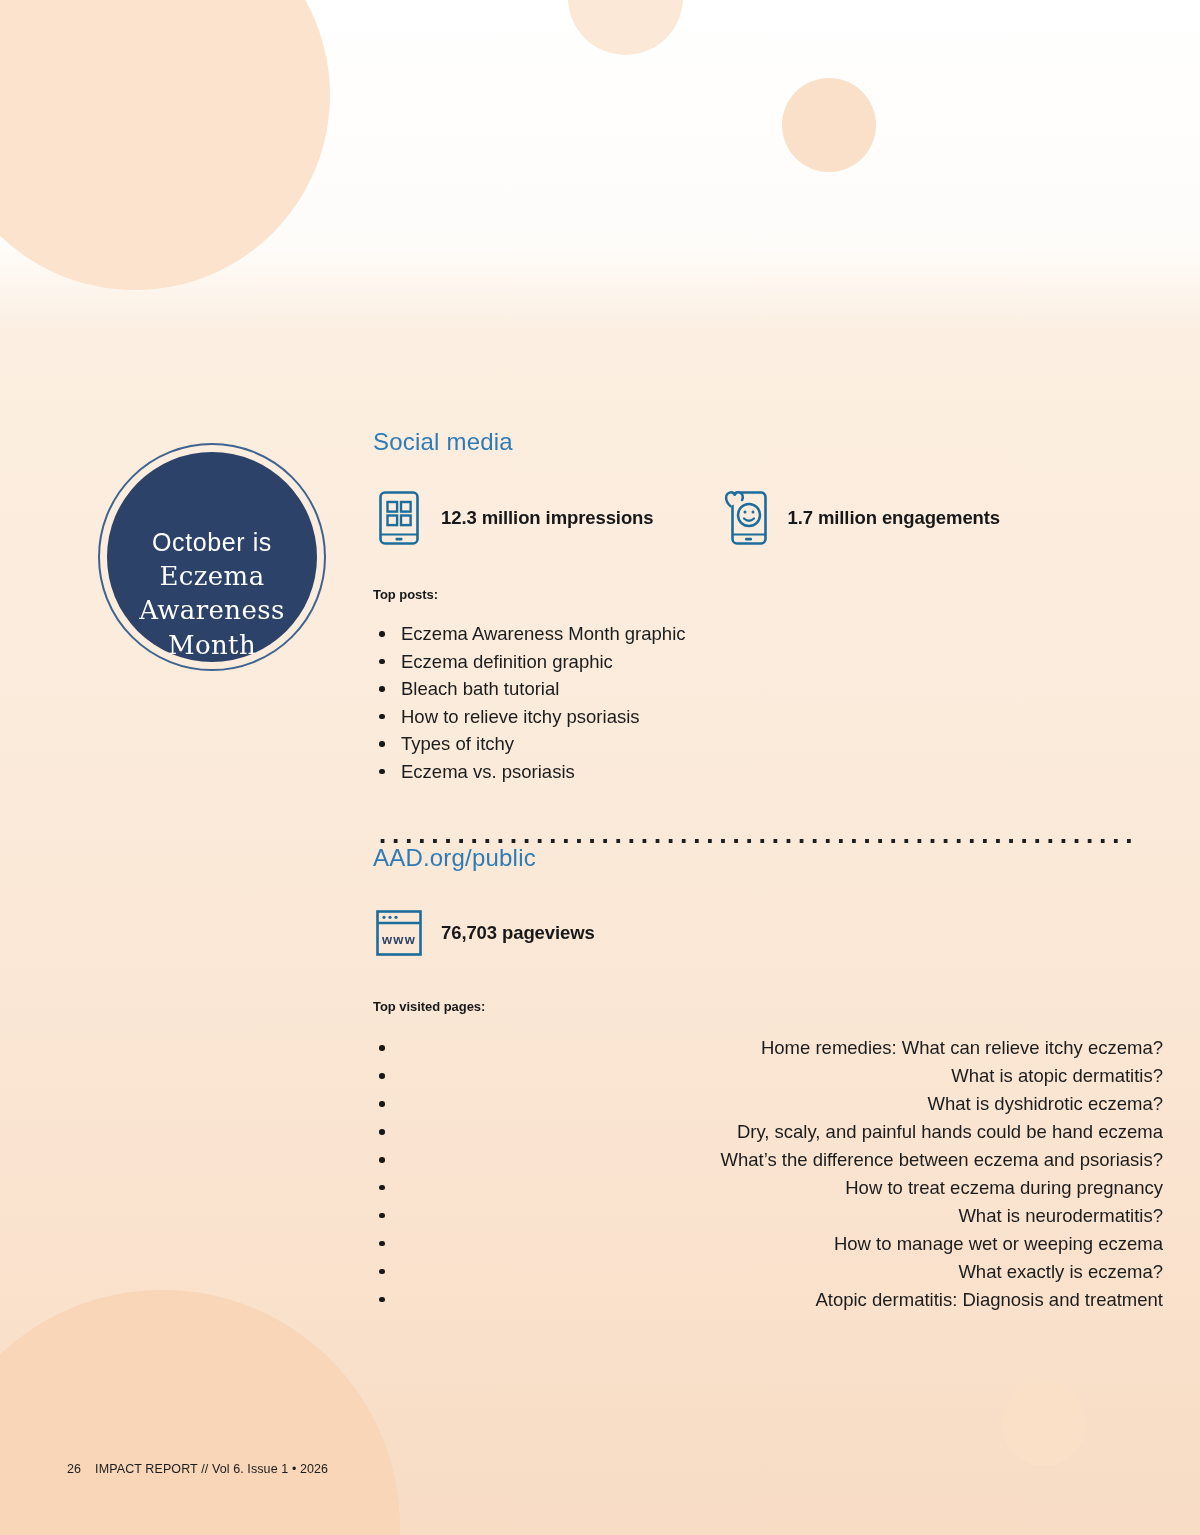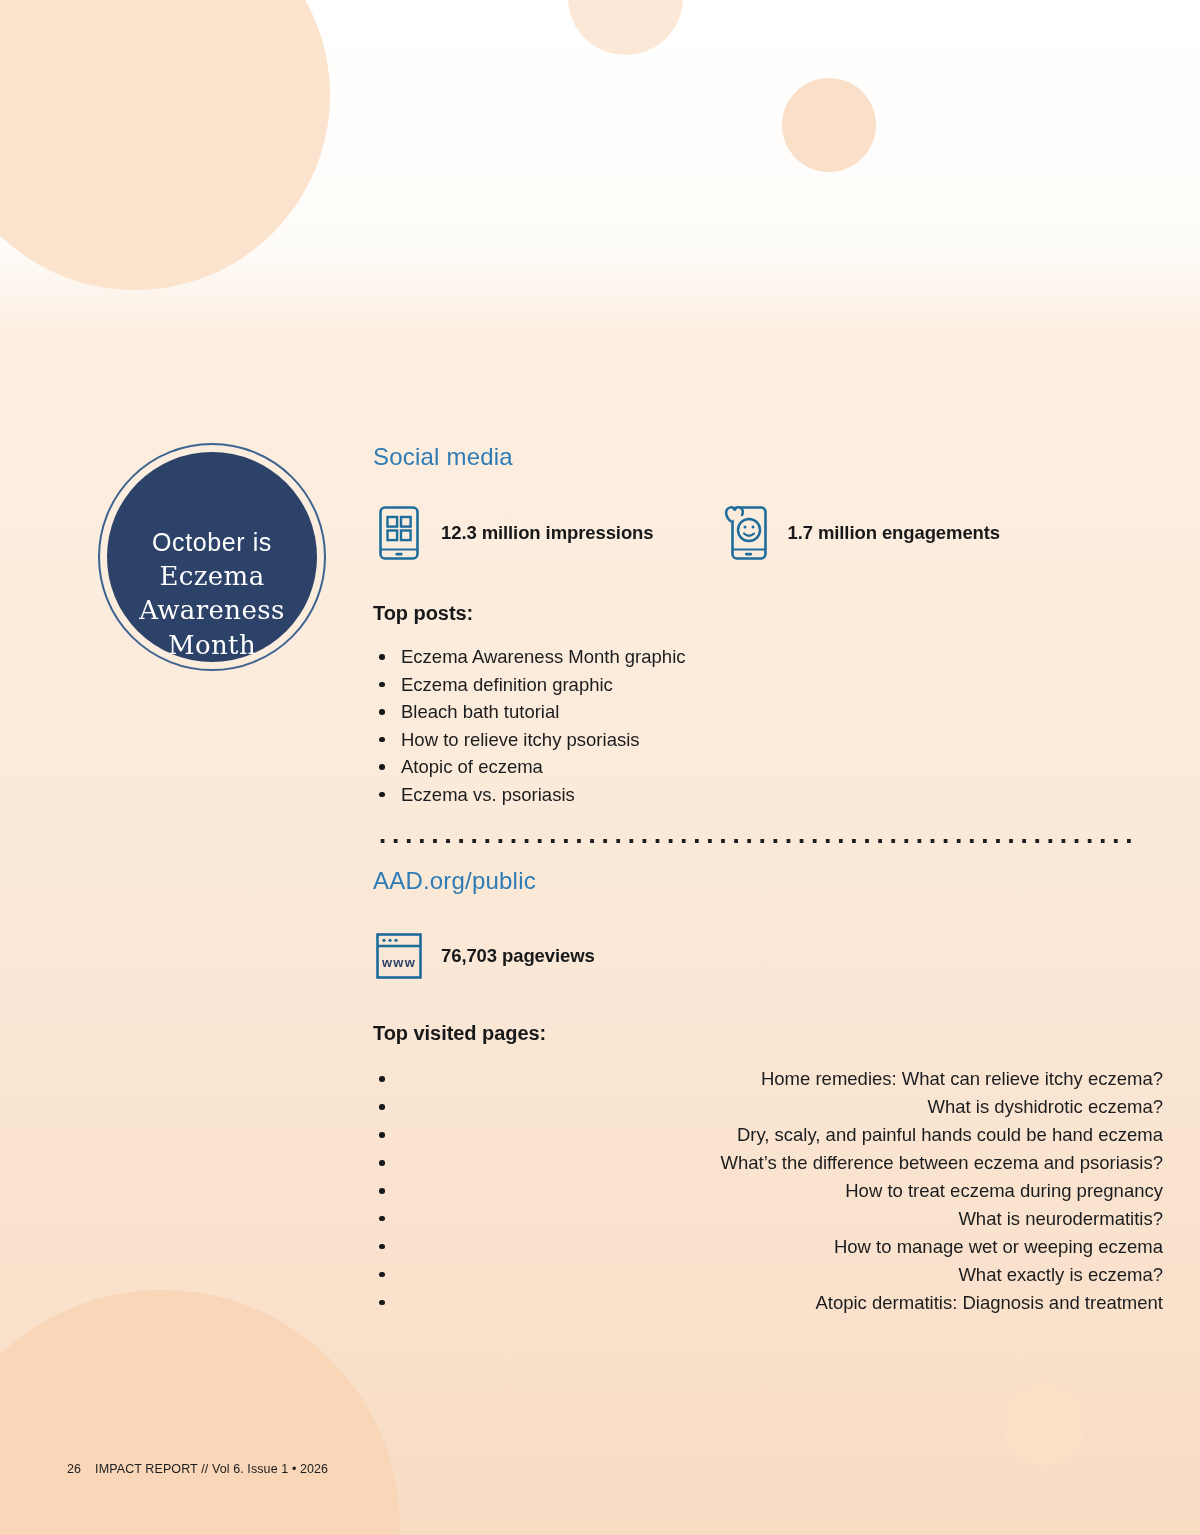--- a/index.html
+++ b/index.html
@@ -97,21 +97,21 @@
   .badge-text .ln1 {
     font-family: "Liberation Sans", sans-serif;
     font-size: 25px;
     letter-spacing: 0.6px;
   }
 
   
   #content {
     position: absolute;
     left: 373px;
-    top: 443px;
+    top: 428px;
     width: 790px;
   }
   .section-heading {
     color: #2E7BB5;
     font-size: 24px;
     font-weight: 400;
     letter-spacing: 0.2px;
     margin: 0;
   }
 
@@ -134,21 +134,21 @@
   .stat-label {
     font-size: 18.5px;
     font-weight: bold;
     color: #17181A;
     margin-left: 16px;
     letter-spacing: -0.1px;
     white-space: nowrap;
   }
 
   .list-title {
-    font-size: 20px;
+    font-size: 13px;
     font-weight: bold;
     color: #17181A;
     margin: 0;
     letter-spacing: -0.05px;
   }
   #top-posts-title { margin-top: 40px; }
 
   ul.bullets {
     list-style: none;
     margin: 0;
@@ -263,21 +263,21 @@
 
       </div>
 
       <p class="list-title" id="top-posts-title">Top posts:</p>
 
       <ul class="bullets" id="top-posts-list">
         <li>Eczema Awareness Month graphic</li>
         <li>Eczema definition graphic</li>
         <li>Bleach bath tutorial</li>
         <li>How to relieve itchy psoriasis</li>
-        <li>Atopic of eczema</li>
+        <li>Types of itchy</li>
         <li>Eczema vs. psoriasis</li>
       </ul>
     </div>
 
     <div id="aad-section">
       <h2 class="section-heading">AAD.org/public</h2>
 
       <div class="stats-row" id="pageviews-row">
         <div class="stat">
           <svg class="stat-icon" viewBox="0 0 52 58">
@@ -289,20 +289,21 @@
             <text x="26" y="39.5" text-anchor="middle" fill="#2C4268" font-family="Liberation Sans, sans-serif" font-size="13" font-weight="bold" letter-spacing="1.2">www</text>
           </svg>
           <span class="stat-label">76,703 pageviews</span>
         </div>
       </div>
 
       <p class="list-title" id="top-pages-title">Top visited pages:</p>
 
       <ul class="bullets" id="top-pages-list">
         <li>Home remedies: What can relieve itchy eczema?</li>
+        <li>What is atopic dermatitis?</li>
         <li>What is dyshidrotic eczema?</li>
         <li>Dry, scaly, and painful hands could be hand eczema</li>
         <li>What’s the difference between eczema and psoriasis?</li>
         <li>How to treat eczema during pregnancy</li>
         <li>What is neurodermatitis?</li>
         <li>How to manage wet or weeping eczema</li>
         <li>What exactly is eczema?</li>
         <li>Atopic dermatitis: Diagnosis and treatment</li>
       </ul>
     </div>

